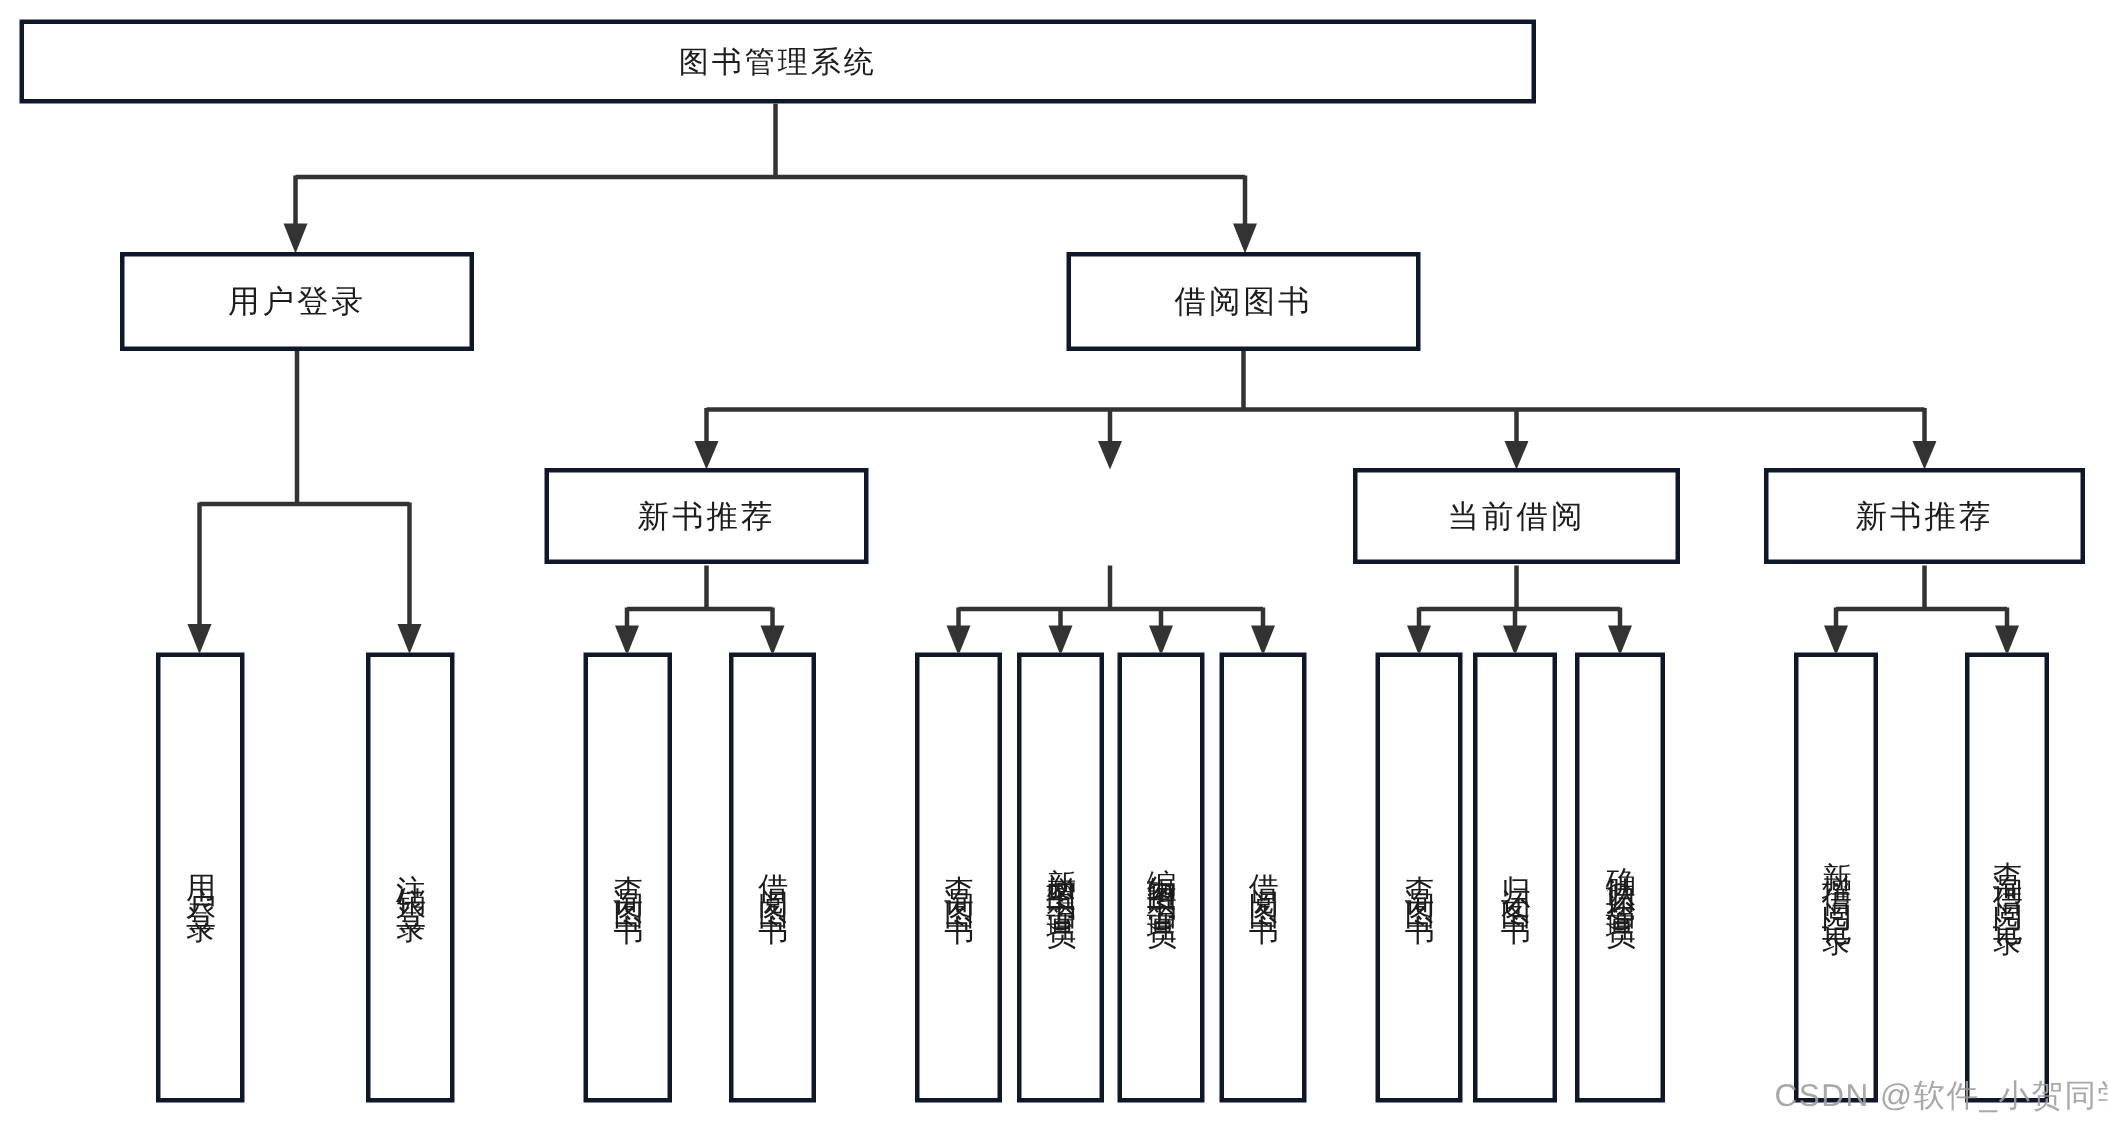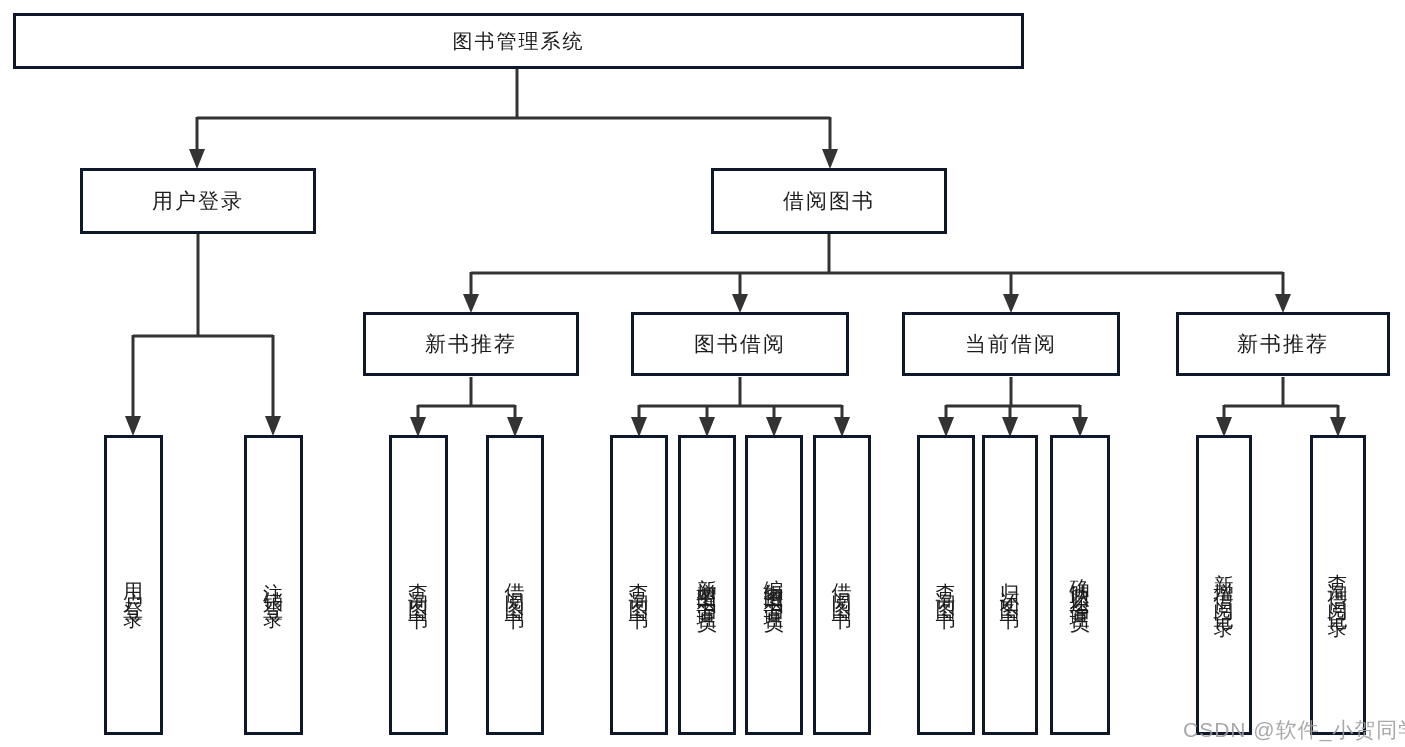--- a/index.html
+++ b/index.html
@@ -145,23 +145,20 @@
   <div class="box h" style="left:80px; top:168px; width:236px; height:66px;">
     <span>用户登录</span>
   </div>
   <div class="box h" style="left:711px; top:168px; width:236px; height:66px;">
     <span>借阅图书</span>
   </div>
 
   <div class="box h" style="left:363px; top:312px; width:216px; height:64px;">
     <span>新书推荐</span>
   </div>
-  <div class="box h" style="left:631px; top:312px; width:218px; height:64px;">
-    <span>图书借阅</span>
-  </div>
   <div class="box h" style="left:902px; top:312px; width:218px; height:64px;">
     <span>当前借阅</span>
   </div>
   <div class="box h" style="left:1176px; top:312px; width:214px; height:64px;">
     <span>新书推荐</span>
   </div>
 
   <div class="box v" style="left:104px; width:59px;">
     <span>用户登录</span>
   </div>

